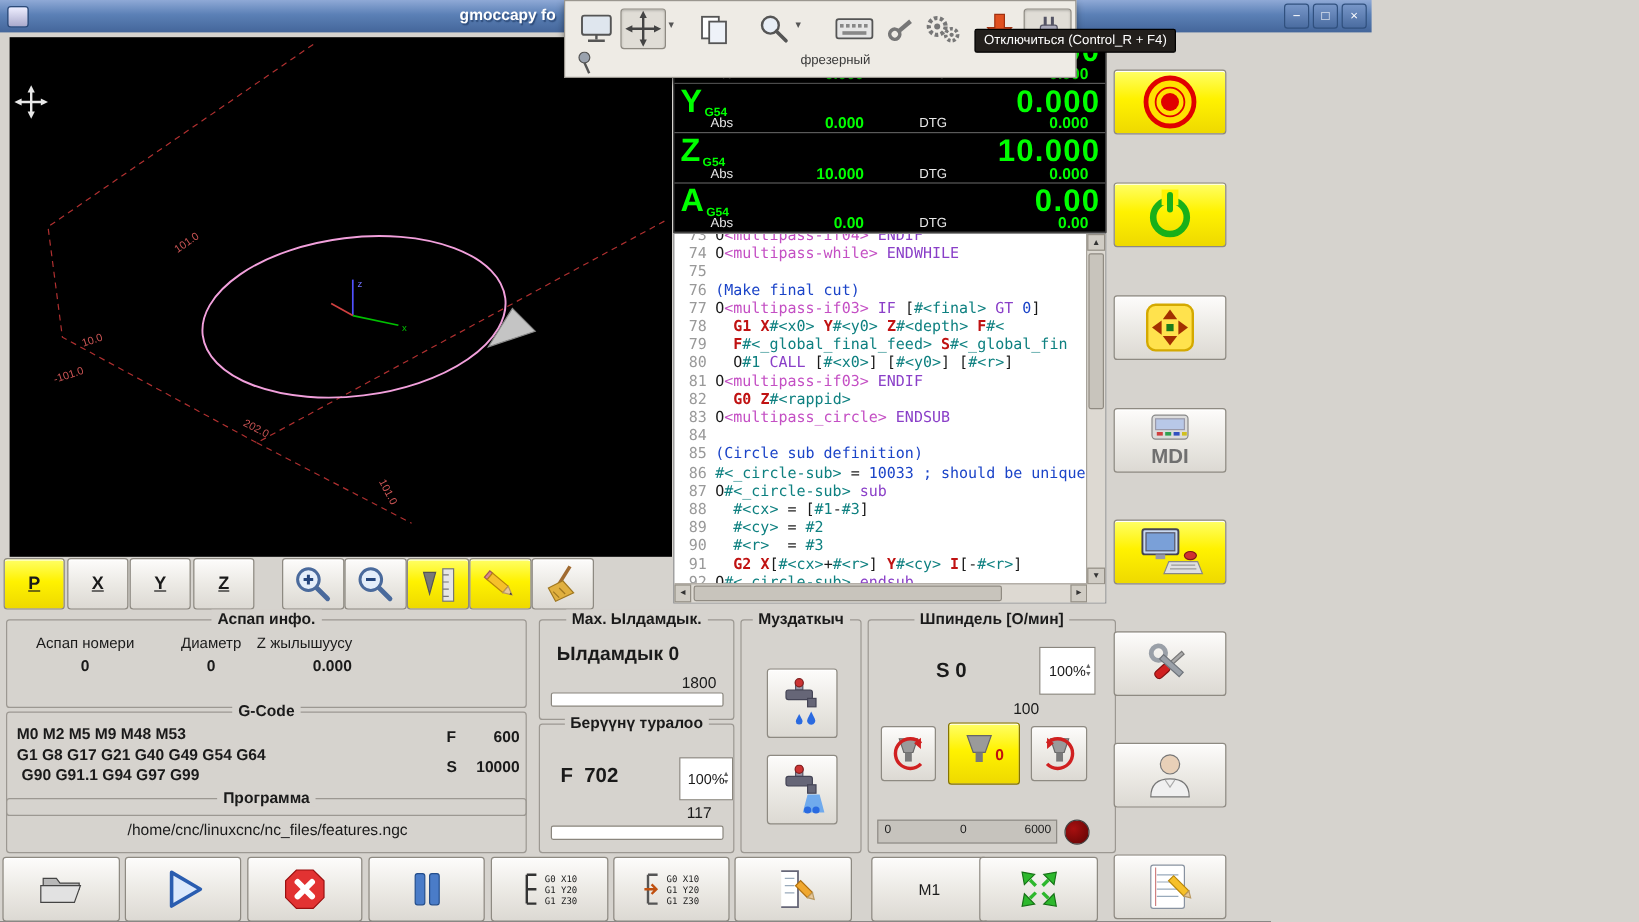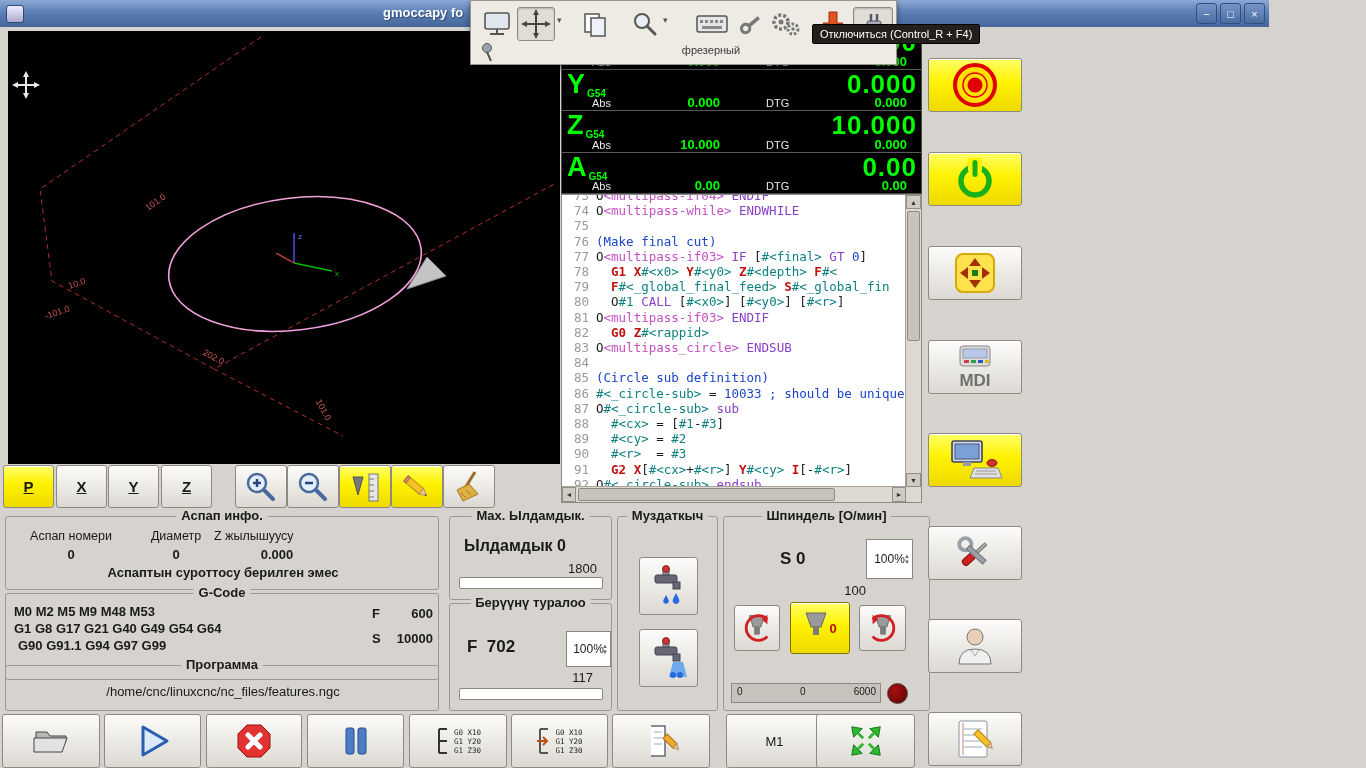--- a/index.html
+++ b/index.html
@@ -1,18 +1,18 @@
 <!DOCTYPE html>
 <html><head>
 <meta charset="utf-8">
 <style>
   html,body{margin:0;padding:0;background:#555}
   #app{position:relative;width:1366px;height:768px;background:#d6d3ce;font-family:"Liberation Sans",sans-serif;font-size:13px;color:#1a1a1a;overflow:hidden}
   
-  .titlebar{position:absolute;left:0;top:0;width:1269px;height:27px;background:linear-gradient(#8fa9d6,#5b80b6 45%,#44669a)}
+  .titlebar{position:absolute;left:0;top:0;width:1143px;height:27px;background:linear-gradient(#8fa9d6,#5b80b6 45%,#44669a)}
   .appicon{position:absolute;left:6px;top:5px;width:16px;height:16px;background:linear-gradient(#eef,#aac);border:1px solid #2c4a78;border-radius:3px}
   .wtitle{position:absolute;left:383px;top:5px;color:#fff;font-weight:bold;text-shadow:1px 1px 1px #2c4a78;white-space:nowrap}
   .winbtns{position:absolute;right:4px;top:3px;display:flex;gap:3px}
   .winbtn{width:19px;height:19px;display:flex;align-items:center;justify-content:center;color:#fff;font-size:11px;background:linear-gradient(#7796c8,#4a6ca0);border:1px solid #30507e;border-radius:3px}
   
   .preview{position:absolute;left:8px;top:31px;width:552px;height:433px;background:#000}
   
   .dro{position:absolute;left:561px;top:27px;width:361px;height:167px;background:#000;border:1px solid #4a4a4a;box-sizing:border-box;display:flex;flex-direction:column;z-index:5}
   .dro-row{position:relative;flex:1;border-top:1px solid #5a5a5a}
   .dro-row:first-child{border-top:none}
@@ -50,21 +50,21 @@
   .pbar{position:absolute;height:12px;background:#fff;border:1px solid #8a867e;border-radius:2px;box-sizing:border-box}
   .spin{position:absolute;background:#fff;border:1px solid #8a867e;display:flex;align-items:center;justify-content:center;font-size:12px;box-sizing:border-box}
   .spin .caret{position:absolute;right:2px;font-size:6px;color:#666;line-height:6px}
   .abs{position:absolute}
   .bold{font-weight:bold}
   
   .vnctb{position:absolute;left:470px;top:0;width:427px;height:65px;background:#eeebe5;border:1px solid #9a968f;box-shadow:0 3px 6px rgba(0,0,0,.45);z-index:50;box-sizing:border-box}
   .tbb{position:absolute;top:6px;height:32px;display:flex;align-items:center;justify-content:center;border:1px solid transparent;border-radius:3px}
   .tbb.pressed{border:1px solid #8e8a82;background:#e0ddd6;box-shadow:inset 0 1px 2px rgba(0,0,0,.2)}
   .tbcaret{position:absolute;top:14px;font-size:9px;color:#555}
-  .tblabel{position:absolute;left:196px;top:43px;width:88px;text-align:center;font-size:11px;color:#3a3a3a}
+  .tblabel{position:absolute;left:196px;top:43px;width:88px;font-size:11px;color:#3a3a3a}
   .tooltip{position:absolute;left:812px;top:24px;background:#221f1c;color:#fff;font-size:11px;padding:3px 7px;border:1px solid #000;border-radius:2px;z-index:60;white-space:nowrap}
 </style>
 </head>
 <body>
 
 <div id="app">
 
   <div class="titlebar">
     <span class="appicon"></span>
     <span class="wtitle">gmoccapy fo</span>
@@ -209,21 +209,20 @@
   </div>
 
   <div class="frame" style="left:5px;top:516px;width:434px;height:74px">
     <span class="legend">Аспап инфо.</span>
     <span class="abs" style="left:10px;top:12px;width:110px;text-align:center;font-size:12.5px">Аспап номери</span>
     <span class="abs" style="left:130px;top:12px;width:80px;text-align:center;font-size:12.5px">Диаметр</span>
     <span class="abs" style="left:208px;top:12px;width:110px;text-align:left;font-size:12.5px">Z жылышуусу</span>
     <span class="abs bold" style="left:10px;top:30px;width:110px;text-align:center">0</span>
     <span class="abs bold" style="left:130px;top:30px;width:80px;text-align:center">0</span>
     <span class="abs bold" style="left:216px;top:30px;width:110px;text-align:center">0.000</span>
-    <span class="abs bold" style="left:0;top:48px;width:434px;text-align:center">Аспаптын суроттосу берилген эмес</span>
   </div>
 
   <div class="frame" style="left:5px;top:593px;width:434px;height:87px">
     <span class="legend">G-Code</span>
     <span class="abs bold" style="left:8px;top:10px">M0 M2 M5 M9 M48 M53</span>
     <span class="abs bold" style="left:8px;top:27px">G1 G8 G17 G21 G40 G49 G54 G64</span>
     <span class="abs bold" style="left:12px;top:44px">G90 G91.1 G94 G97 G99</span>
     <span class="abs bold" style="left:366px;top:12px">F</span>
     <span class="abs bold" style="right:5px;top:12px;width:60px;text-align:right">600</span>
     <span class="abs bold" style="left:366px;top:37px">S</span>

